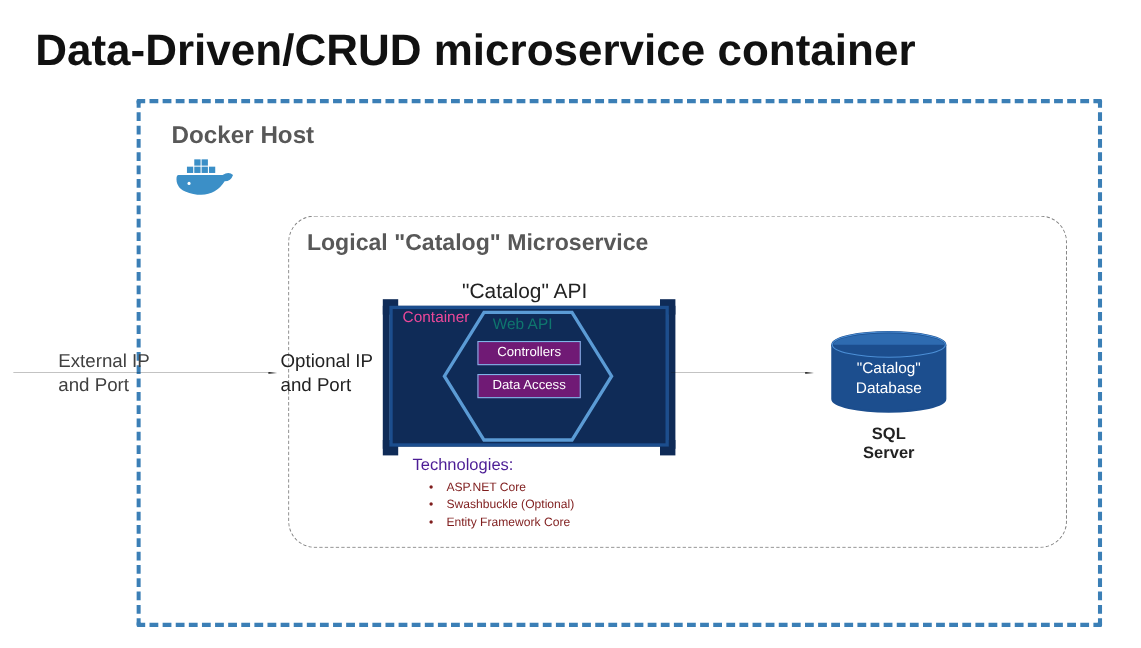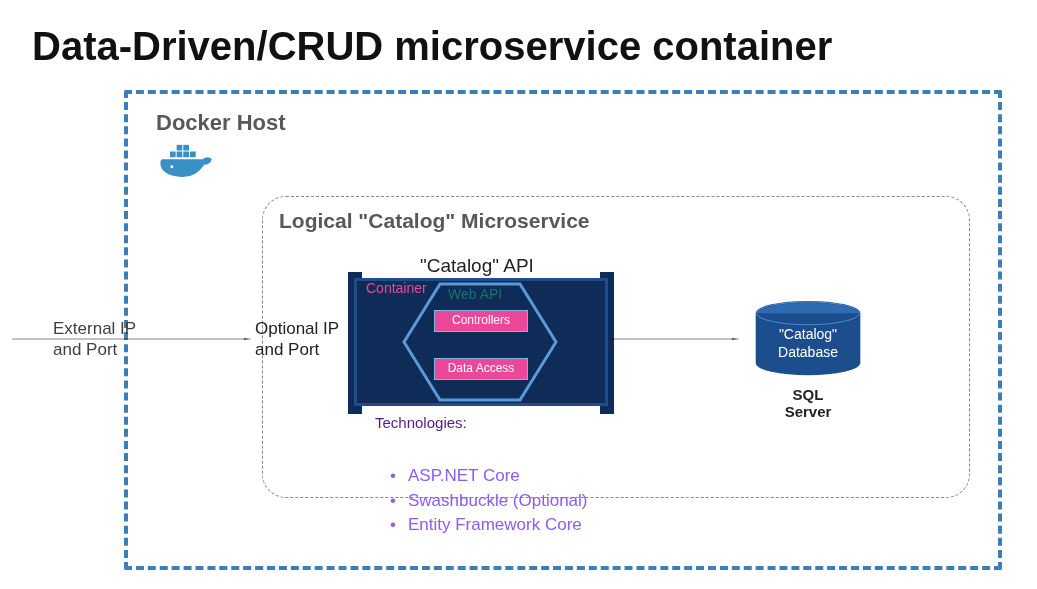--- a/index.html
+++ b/index.html
@@ -149,45 +149,44 @@
     left: 448px;
     font-size: 14px;
     color: #0f766e;
     z-index: 4;
   }
   .pill {
     position: absolute;
     left: 434px;
     width: 94px;
     height: 22px;
-    background: #ec4899;
+    background: #701a75;
     border: 1px solid #7EB5E8;
     color: #fff;
     font-size: 12px;
     text-align: center;
     padding-top: 2px;
     z-index: 5;
   }
   .pill.controllers { top: 310px; }
-  .pill.dataaccess { top: 358px; }
+  .pill.dataaccess { top: 340px; }
   .tech-label {
     position: absolute;
     top: 414px;
     left: 375px;
     font-size: 15px;
     color: #4c1d95;
   }
   .tech-list {
     position: absolute;
     top: 436px;
     left: 390px;
-    font-size: 17px;
-    color: #8b5cf6;
+    font-size: 11px;
+    color: #7f1d1d;
     line-height: 1.45;
-    margin-top: 28px;
   }
   .tech-list div::before {
     content: "•";
     margin-right: 12px;
   }
   .db-cylinder {
     position: absolute;
     top: 300px;
     left: 748px;
     width: 120px;

